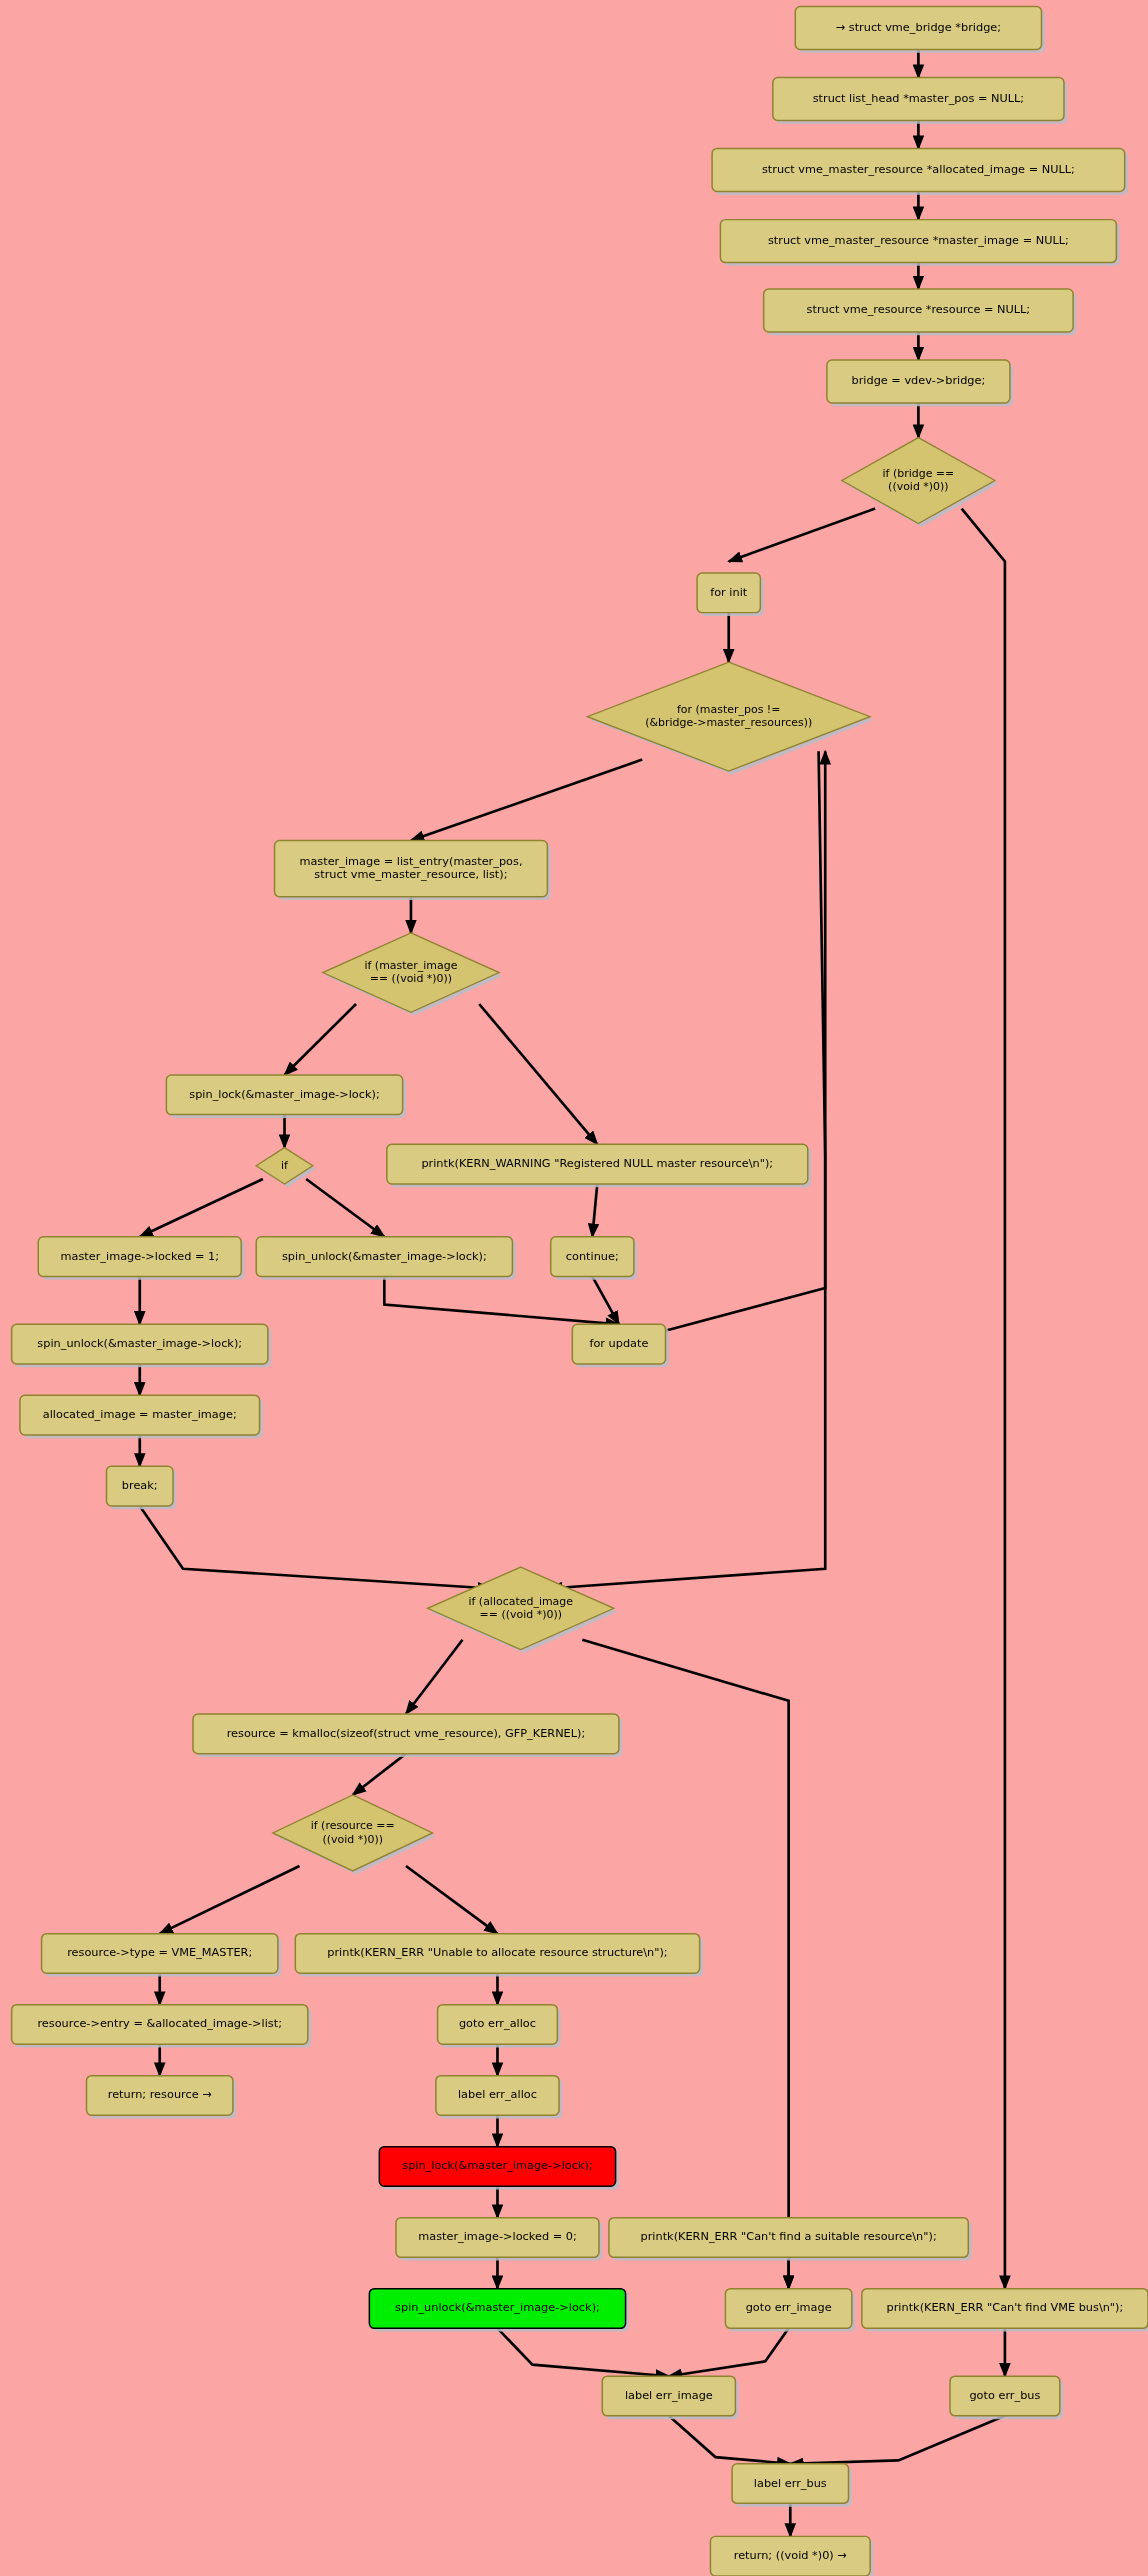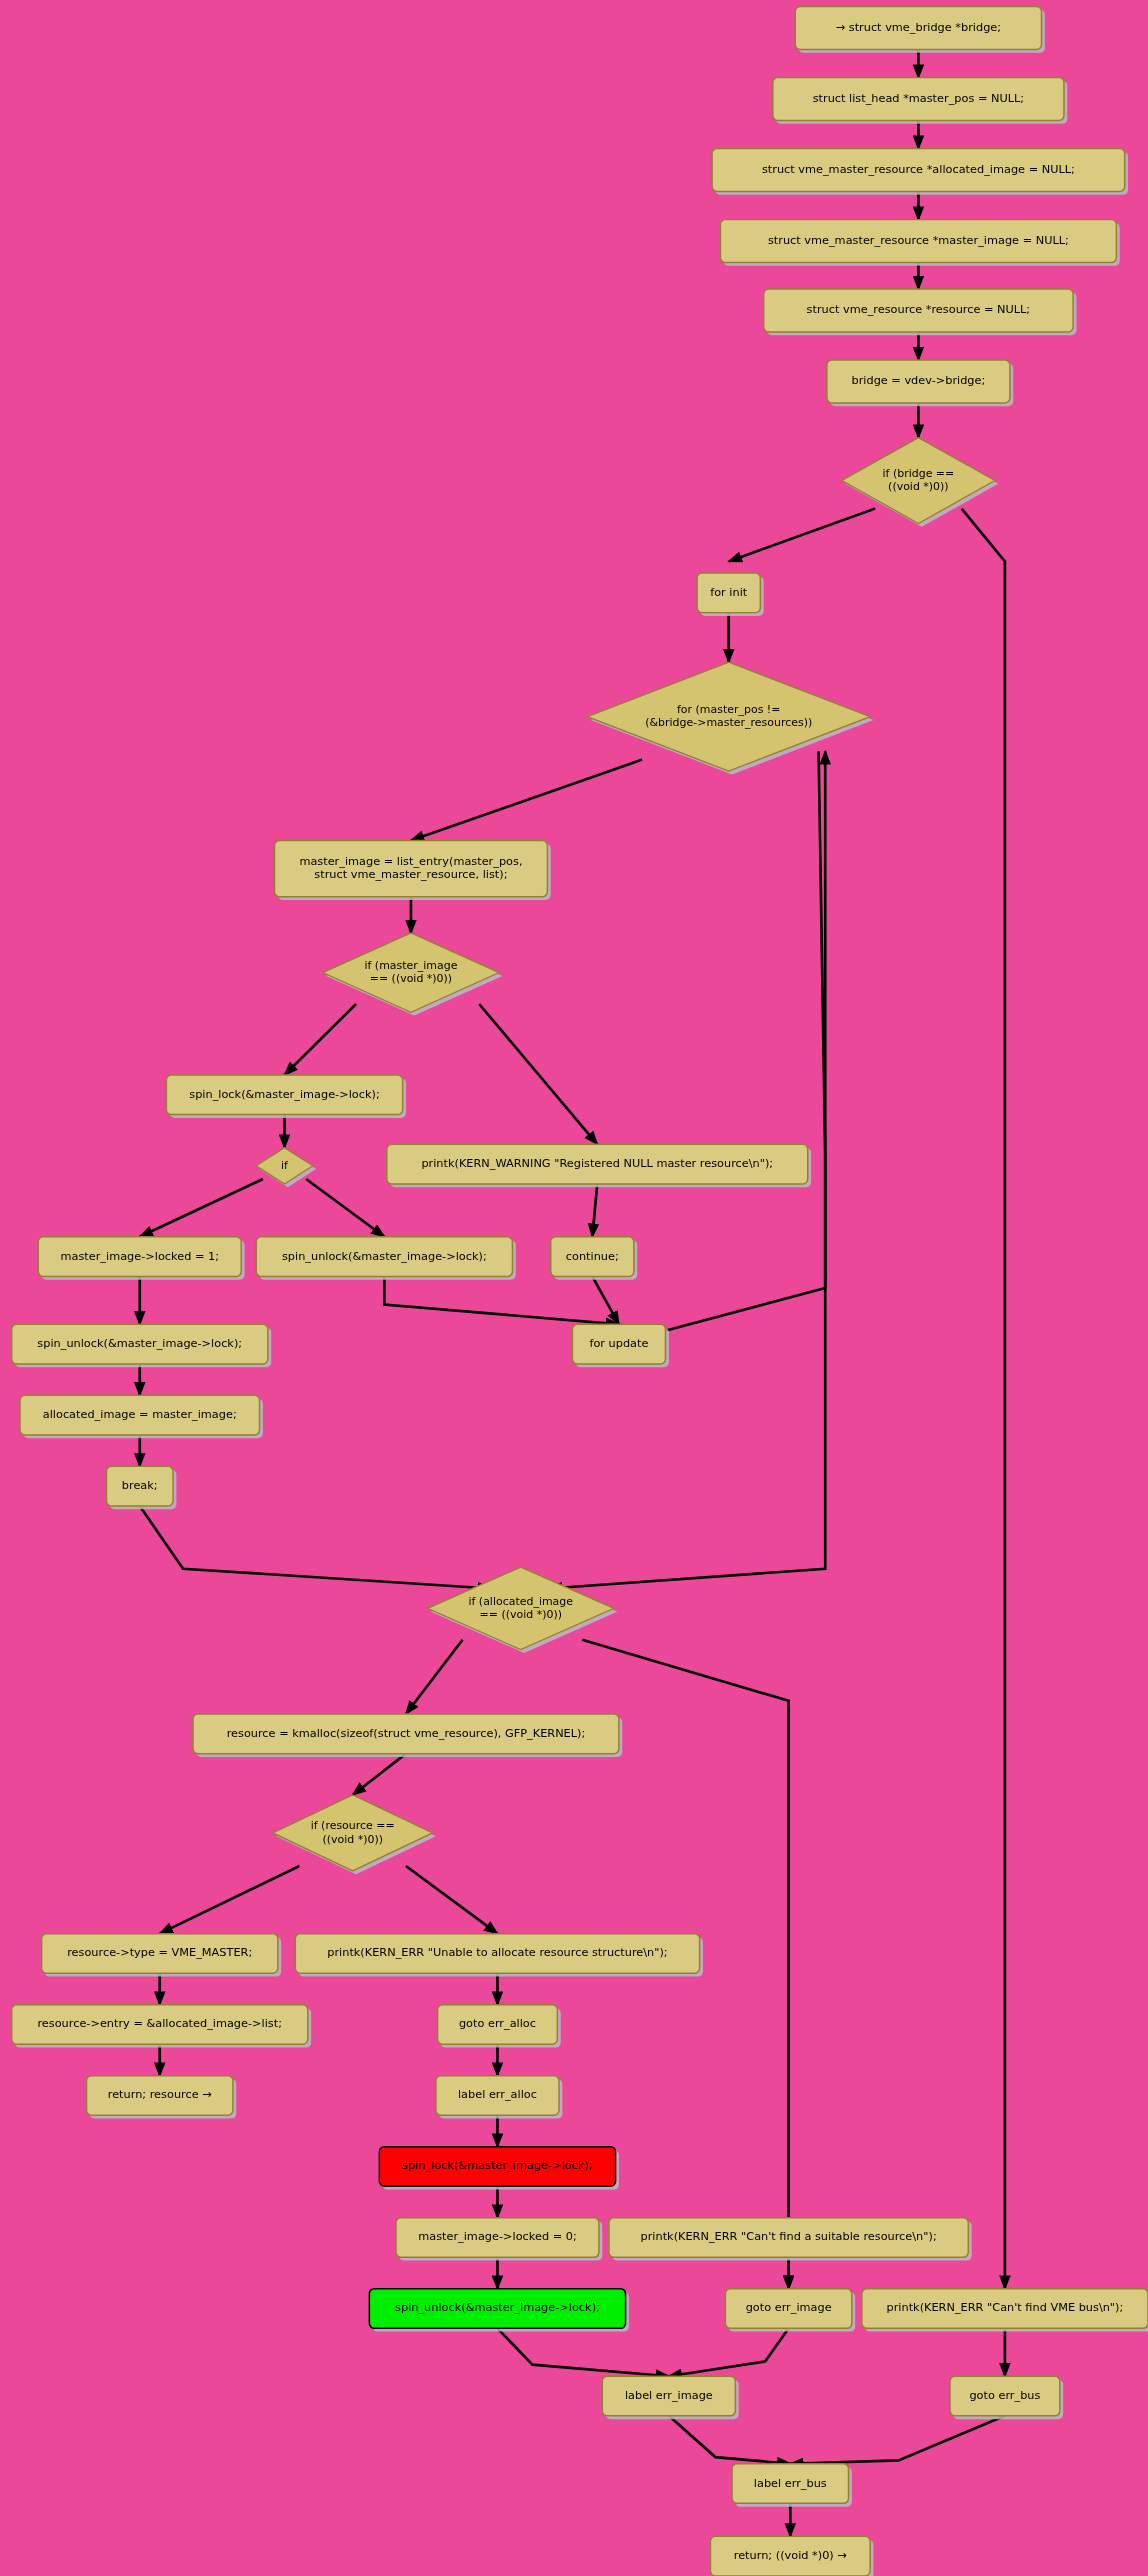--- a/index.html
+++ b/index.html
@@ -11,21 +11,21 @@
   body {
     width: 1148px;
     height: 2576px;
     font-family: "DejaVu Sans", sans-serif;
     overflow: hidden;
   }
   #cfg-root {
     position: relative;
     width: 1148px;
     height: 2576px;
-    background: #ec4899;
+    background: #fca5a5;
   }
   svg.cfg-canvas {
     position: absolute;
     top: 0; left: 0;
     width: 1148px;
     height: 2576px;
   }
   .node-box-text,
   .node-diamond-text {
     font-family: "DejaVu Sans", sans-serif;

